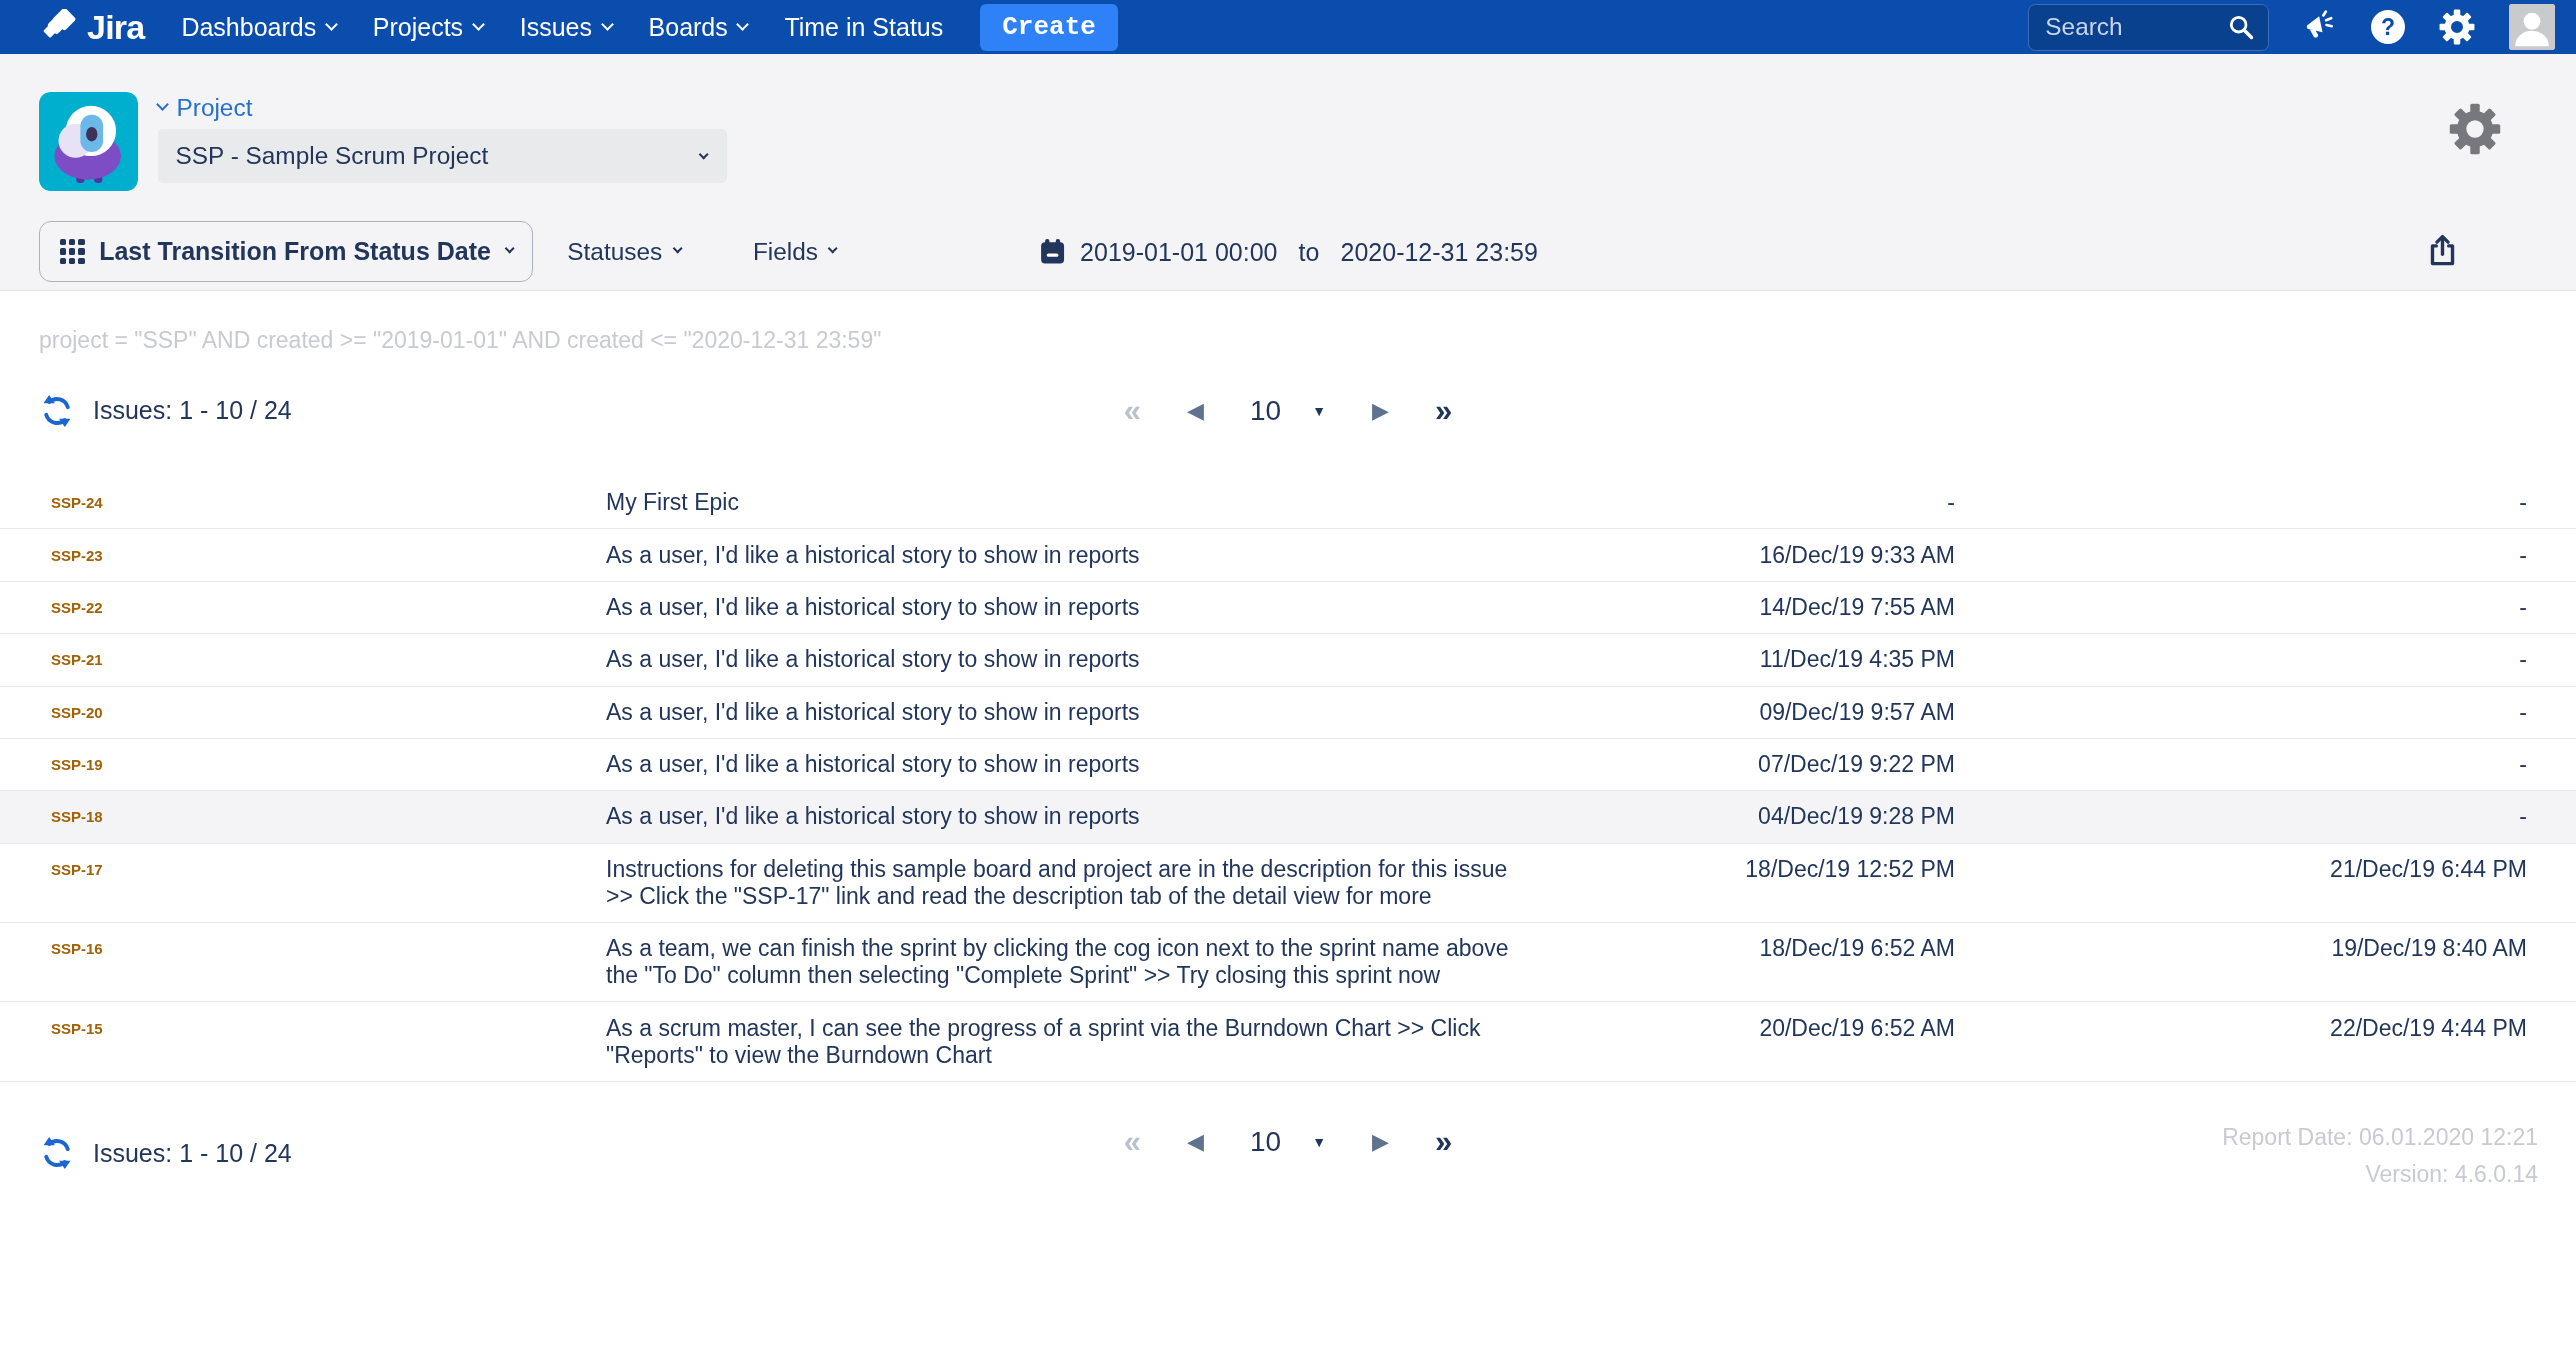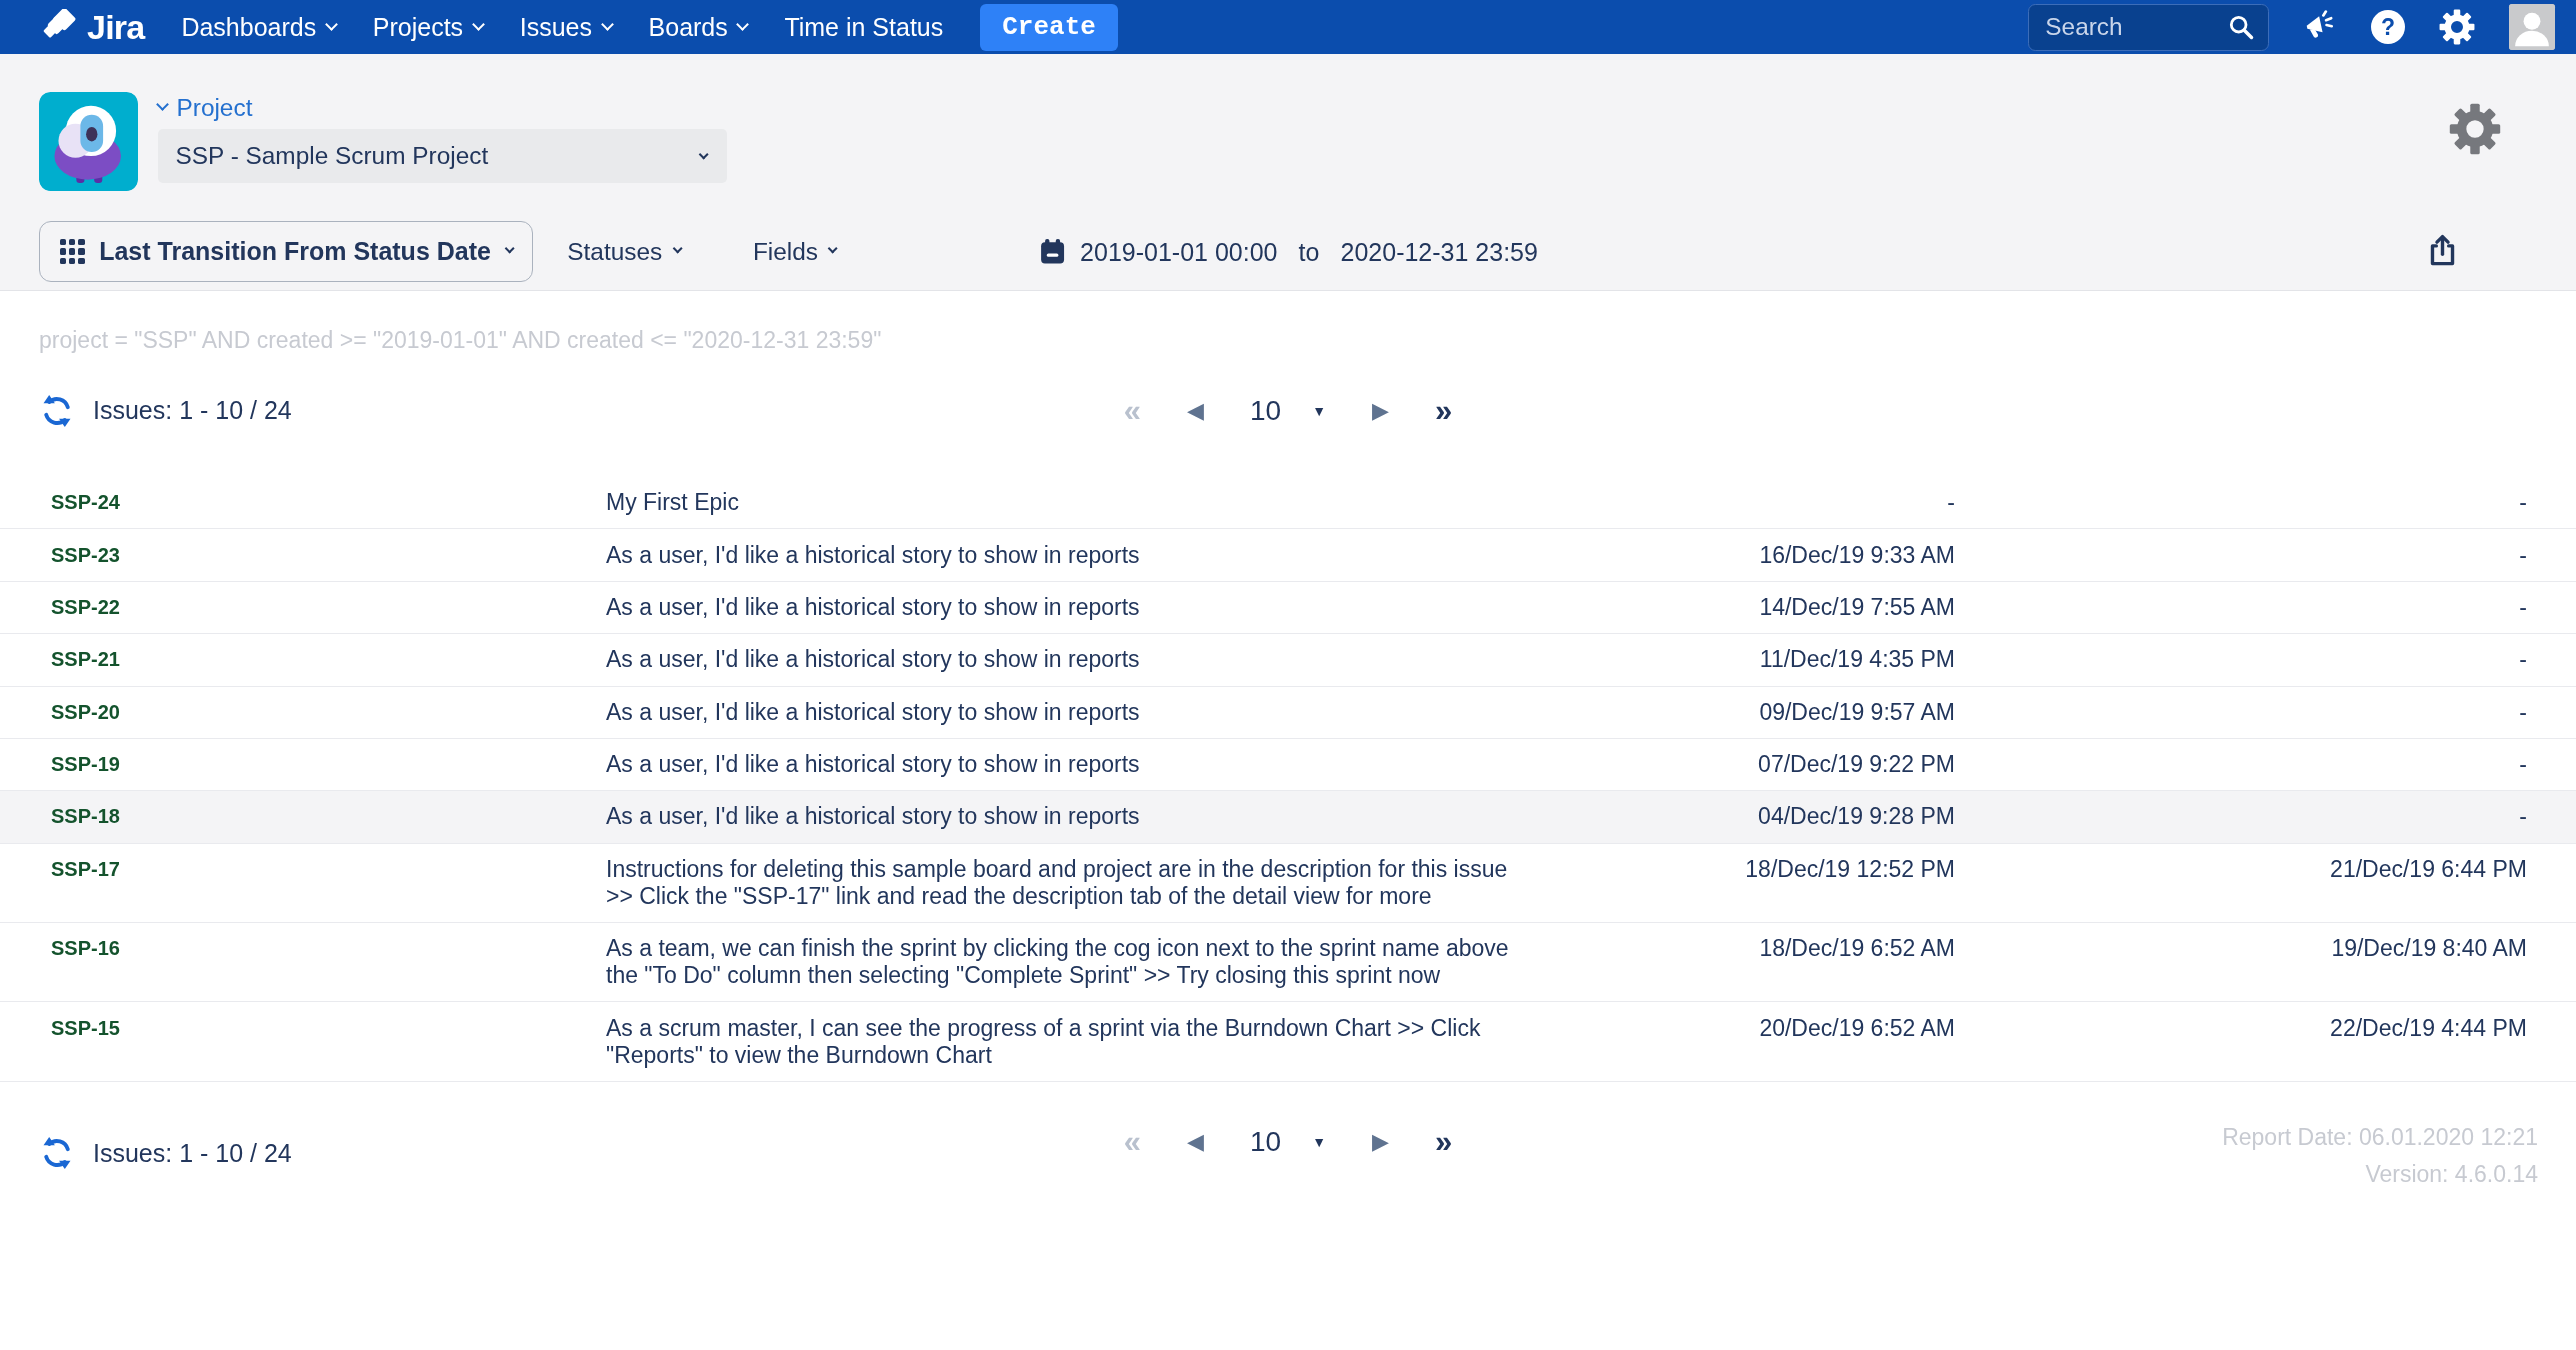--- a/index.html
+++ b/index.html
@@ -58,21 +58,21 @@
   .page-size { display:flex; align-items:center; gap:31px; cursor:pointer; }
   .size-val { font-size:28px; color:#22365C; }
   .caret { font-size:14px; color:#22365C; }
 
   
   .tbl { margin-top:39px; }
   .t-head, .t-row { display:grid; grid-template-columns:555px 960px 389px 1fr; padding:12.2px 49px 12.2px 51px; }
   .t-head { color:#7E89A0; font-size:23.6px; padding-top:8.1px; padding-bottom:14.6px; border-bottom:3.3px solid #E2E4E8; }
   .t-row { border-bottom:1.6px solid #E9EAEE; font-size:23px; line-height:27px; }
   .t-row.highlight { background:#F4F4F6; }
-  .c-key { font-weight:700; color:#14532d; font-size:20px; cursor:pointer; }
+  .c-key { font-weight:700; color:#a16207; font-size:15px; cursor:pointer; }
   .c-summary { padding-right:33px; color:#22365C; }
   .c-todo, .c-inprog, .h-todo, .h-inprog { text-align:right; }
 
   
   .footer-bar { position:relative; margin-top:37px; height:78px; display:flex; align-items:flex-start; padding:4.9px 39px 0 39px; }
   .footer-bar .pagination { top:23px; }
   .report-info { position:absolute; right:38px; top:0; text-align:right; font-size:23px; line-height:37px; color:#C7CAD1; }
 </style>
 </head>
 <body>

